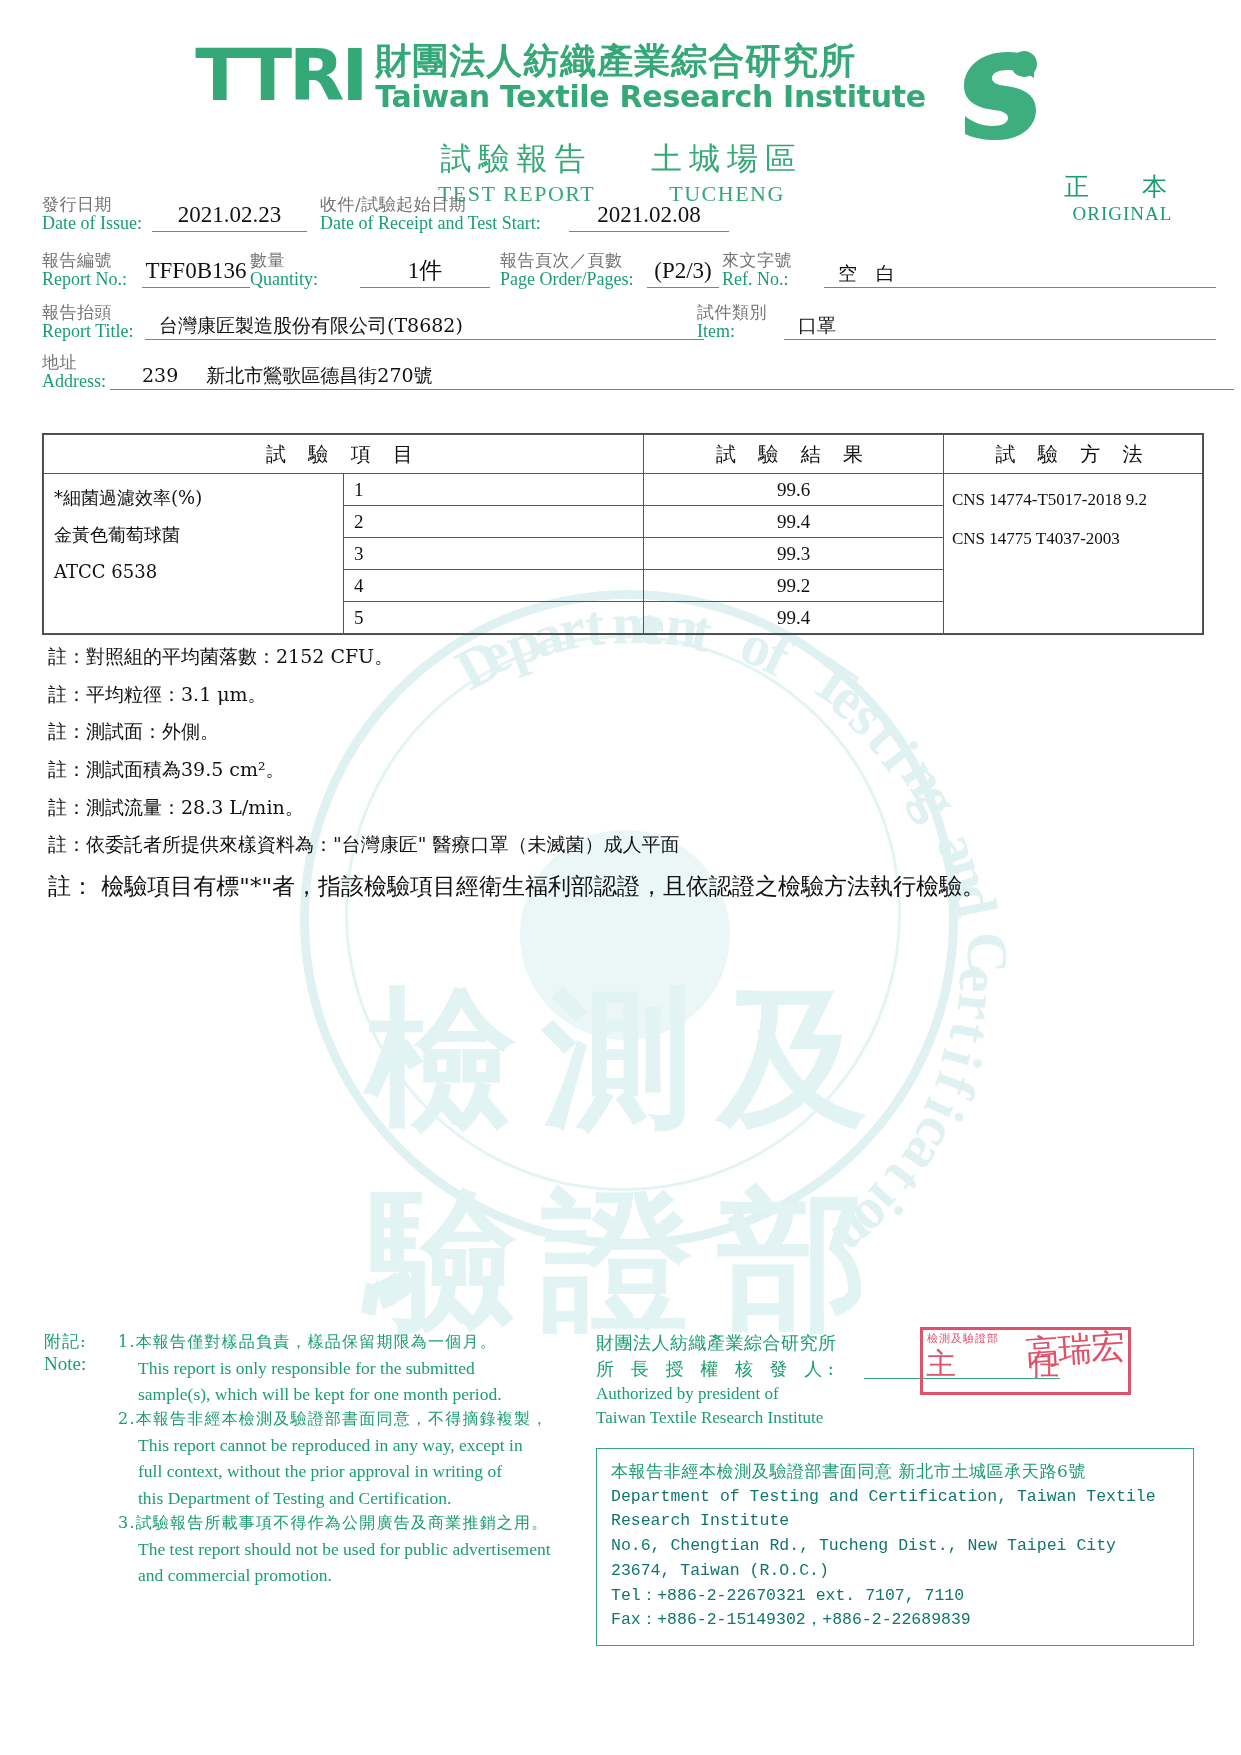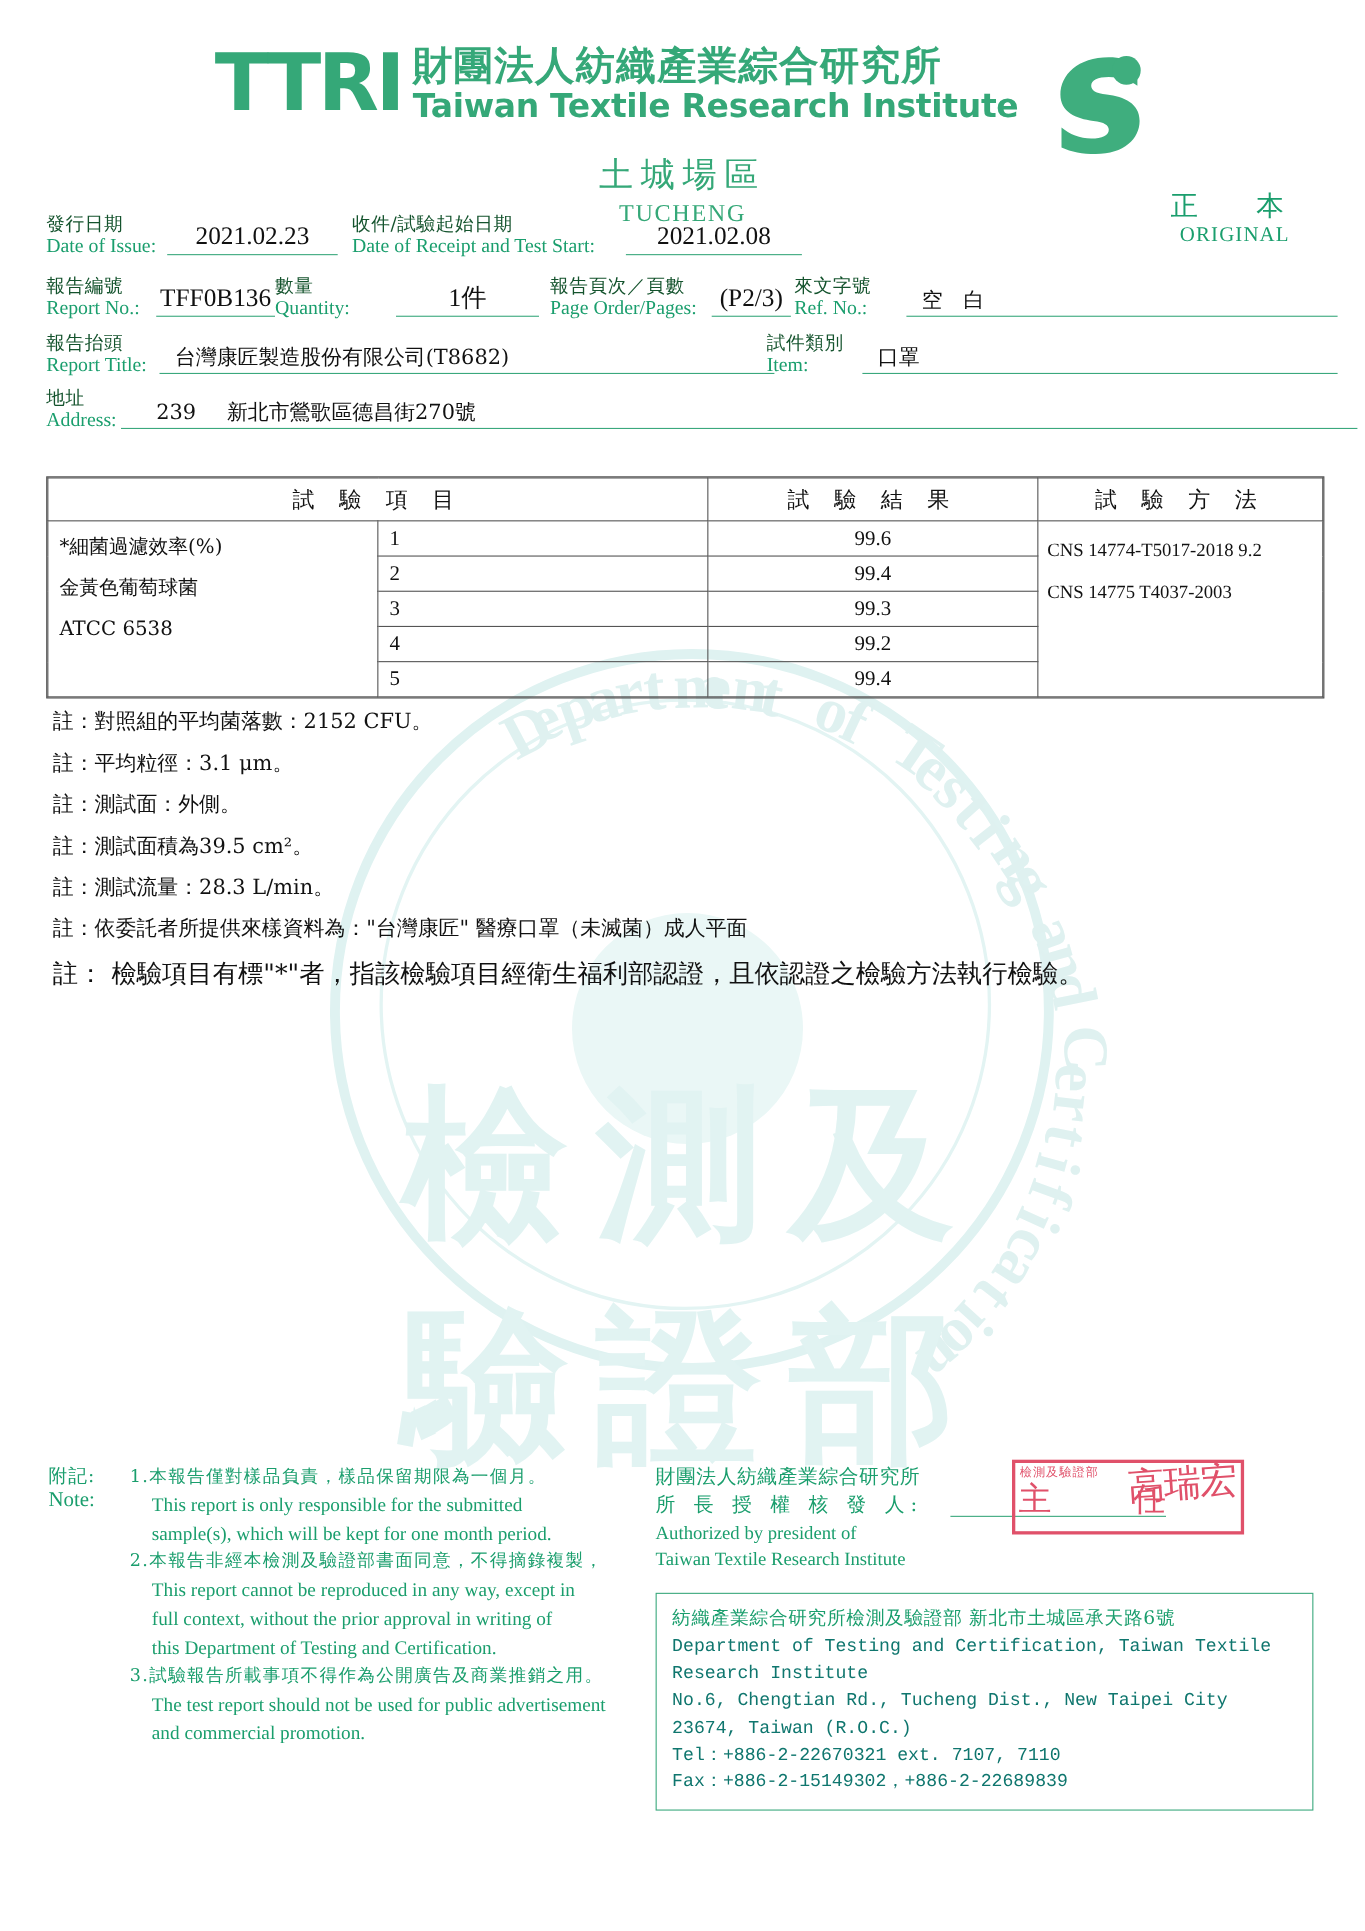--- a/index.html
+++ b/index.html
@@ -63,21 +63,21 @@
   .t-col{display:flex; flex-direction:column; align-items:center;}
 
   .orig{position:absolute; right:60px; top:170px; text-align:center; z-index:2;}
   .orig .o-cn{font-family:"DejaVu Serif",serif; font-size:25px; letter-spacing:14px; color:#1a9e6d;}
   .orig .o-en{font-family:"Liberation Serif",serif; font-size:19px; letter-spacing:1px; color:#1a9e6d;}
 
   
   .fields{position:absolute; left:42px; top:188px; width:1160px; z-index:2;}
   .frow{position:relative; height:44px;}
   .lab{display:inline-block; vertical-align:bottom; line-height:1.02;}
-  .lab .cn{display:block; font-family:"DejaVu Serif",serif; font-size:17px; color:#14532d; letter-spacing:.5px;}
+  .lab .cn{display:block; font-family:"DejaVu Serif",serif; font-size:17px; color:#737373; letter-spacing:.5px;}
   .lab .en{display:block; font-family:"Liberation Serif",serif; font-size:18px; color:#1a9e6d;}
   .fill{
     display:inline-block; vertical-align:bottom;
     border-bottom:1.5px solid #3aa87d;
     font-family:"Liberation Serif",serif; font-size:23px; color:#111;
     text-align:center; padding-bottom:1px; line-height:1.25;
   }
   .fill.cjk{font-family:"DejaVu Serif",serif; font-size:19px; text-align:left; padding-left:14px;}
   .abs{position:absolute;}
 
@@ -199,20 +199,24 @@
           <path d="M58 6 C30 6 14 22 14 40 C14 56 28 62 44 64 C54 65 58 68 58 72 C58 77 52 80 42 80 C32 80 22 76 15 70 L15 88 C24 92 34 94 46 94 C72 94 86 80 86 64 C86 48 72 42 56 40 C46 39 42 36 42 32 C42 27 48 24 58 24 C68 24 77 27 84 32 L84 12 C76 8 68 6 58 6 Z" fill="#3fae7e"></path>
           <circle cx="74" cy="18" r="13" fill="#3fae7e"></circle>
         </svg>
       </div>
     </div>
   </div>
 
   <div class="title-blk">
     <div class="t-row">
       <div class="t-col">
+        <div class="t-cn">試驗報告</div>
+        <div class="t-en">TEST REPORT</div>
+      </div>
+      <div class="t-col">
         <div class="t-cn">土城場區</div>
         <div class="t-en">TUCHENG</div>
       </div>
     </div>
   </div>
 
   <div class="orig">
     <div class="o-cn">正　本</div>
     <div class="o-en">ORIGINAL</div>
   </div>
@@ -362,20 +366,20 @@
     <div class="sig-line"></div>
   </div>
 
   <div class="stamp">
     <div class="sml">檢測及驗證部</div>
     <div class="big">主　任</div>
     <div class="nm">高瑞宏</div>
   </div>
 
   <div class="addr-box">
-    <div class="ab-cn">紡織產業綜合研究所檢測及驗證部 新北市土城區承天路6號</div>
+    <div class="ab-cn">本報告非經本檢測及驗證部書面同意 新北市土城區承天路6號</div>
     <div class="ab-en">Department of Testing and Certification, Taiwan Textile Research Institute</div>
     <div class="ab-en">No.6, Chengtian Rd., Tucheng Dist., New Taipei City 23674, Taiwan (R.O.C.)</div>
     <div class="ab-en">Tel：+886-2-22670321 ext. 7107, 7110</div>
     <div class="ab-en">Fax：+886-2-15149302，+886-2-22689839</div>
   </div>
 
 </div>
 
 </body></html>

